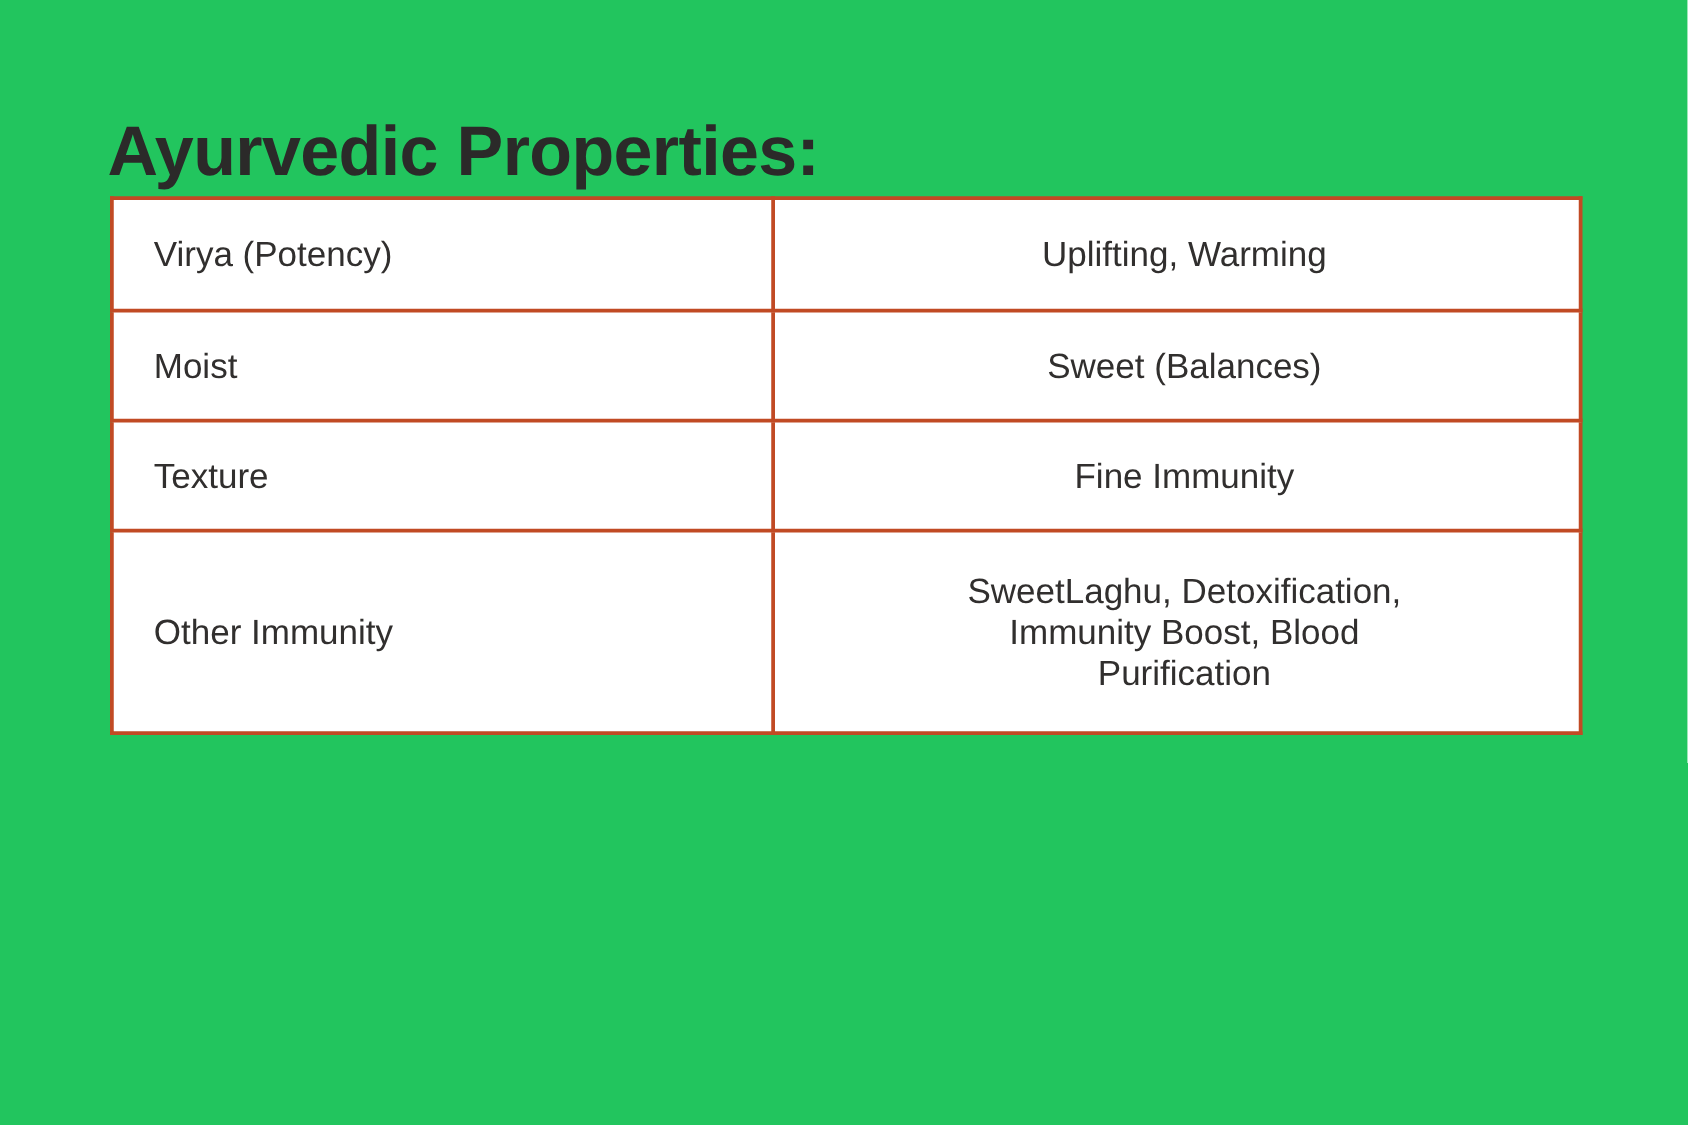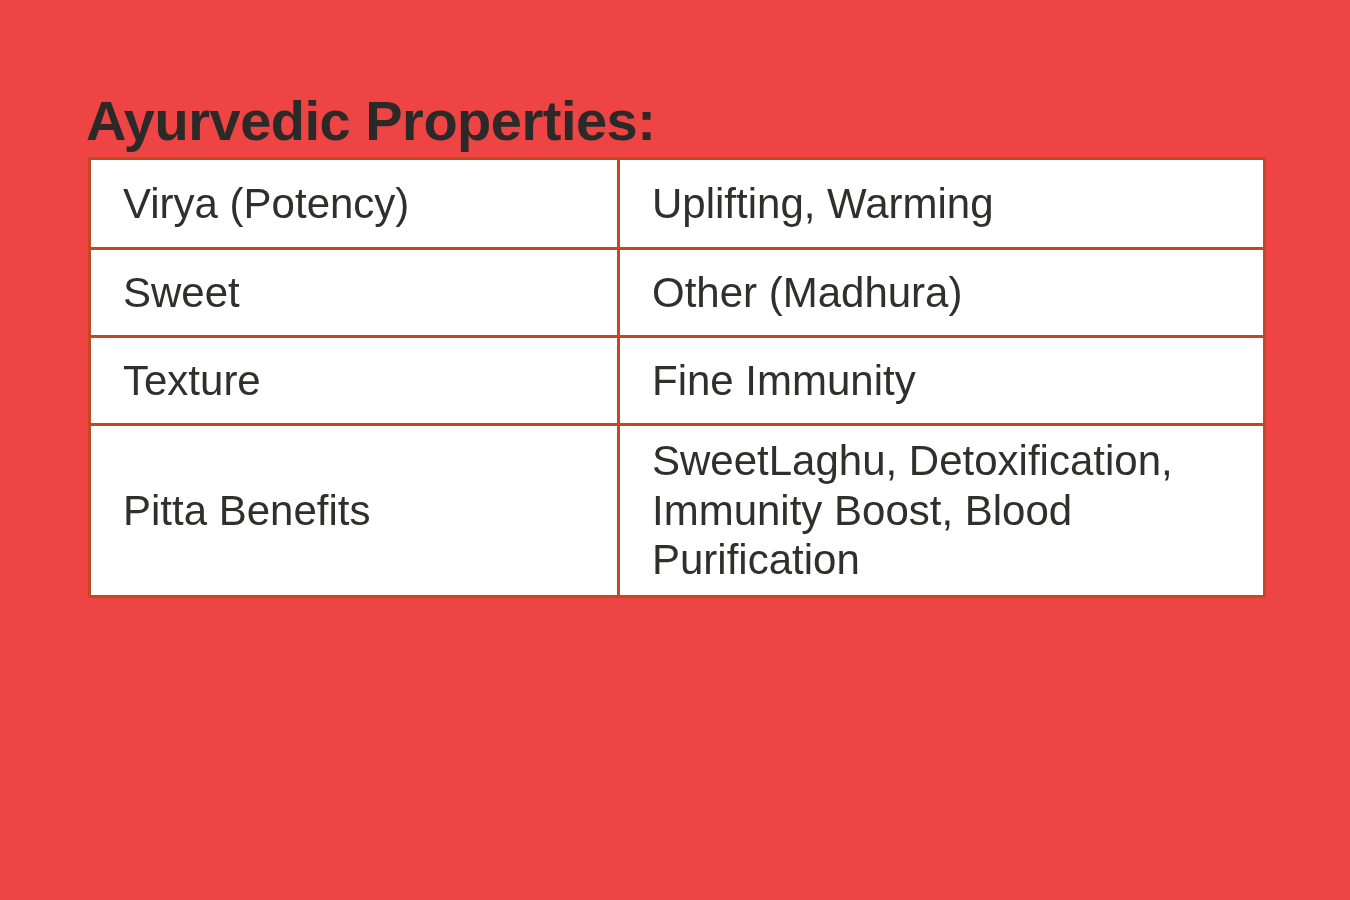--- a/index.html
+++ b/index.html
@@ -13,21 +13,21 @@
     background:#ffffff;
     width:1350px;
     height:900px;
     overflow:hidden;
     font-family:"Liberation Sans","DejaVu Sans",sans-serif;
   }
   .page{
     position:relative;
     width:1350px;
     height:900px;
-    background:#ef4444;
+    background:#22c55e;
   }
   .title{
     position:absolute;
     left:86px;
     top:50px;
     font-size:56px;
     font-weight:700;
     letter-spacing:-0.5px;
     color:var(--title-color);
   }
@@ -35,28 +35,28 @@
     position:absolute;
     left:88px;
     top:157px;
     width:1178px;
     border-collapse:collapse;
     table-layout:fixed;
   }
   table.props td{
     border:3px solid var(--accent);
     vertical-align:middle;
-    font-size:42px;
+    font-size:28px;
     line-height:1.18;
     color:var(--text-color);
     padding:10px 20px 10px 32px;
     background:#ffffff;
   }
   td.label-cell{width:474px;}
-  td.value-cell{white-space:pre-line;}
+  td.value-cell{white-space:pre-line;text-align:center;}
   tr.r1{height:90px;}
   tr.r2{height:110px;}
   tr.r3{height:88px;}
   tr.r4{height:88px;}
   tr.r5{height:144px;}
   tr.r6{height:162px;}
 </style>
 </head>
 <body>
 
@@ -64,29 +64,29 @@
 
   <h1 class="title">Ayurvedic Properties:</h1>
 
   <table class="props">
     <tbody>
       <tr class="r1">
         <td class="label-cell">Virya (Potency)</td>
         <td class="value-cell">Uplifting, Warming</td>
       </tr>
       <tr class="r3">
-        <td class="label-cell">Sweet</td>
-        <td class="value-cell">Other (Madhura)</td>
+        <td class="label-cell">Moist</td>
+        <td class="value-cell">Sweet (Balances)</td>
       </tr>
       <tr class="r4">
         <td class="label-cell">Texture</td>
         <td class="value-cell">Fine Immunity</td>
       </tr>
       <tr class="r6">
-        <td class="label-cell">Pitta Benefits</td>
+        <td class="label-cell">Other Immunity</td>
         <td class="value-cell">SweetLaghu, Detoxification,
 Immunity Boost, Blood
 Purification</td>
       </tr>
     </tbody>
   </table>
 
 </div>
 
 </body></html>

